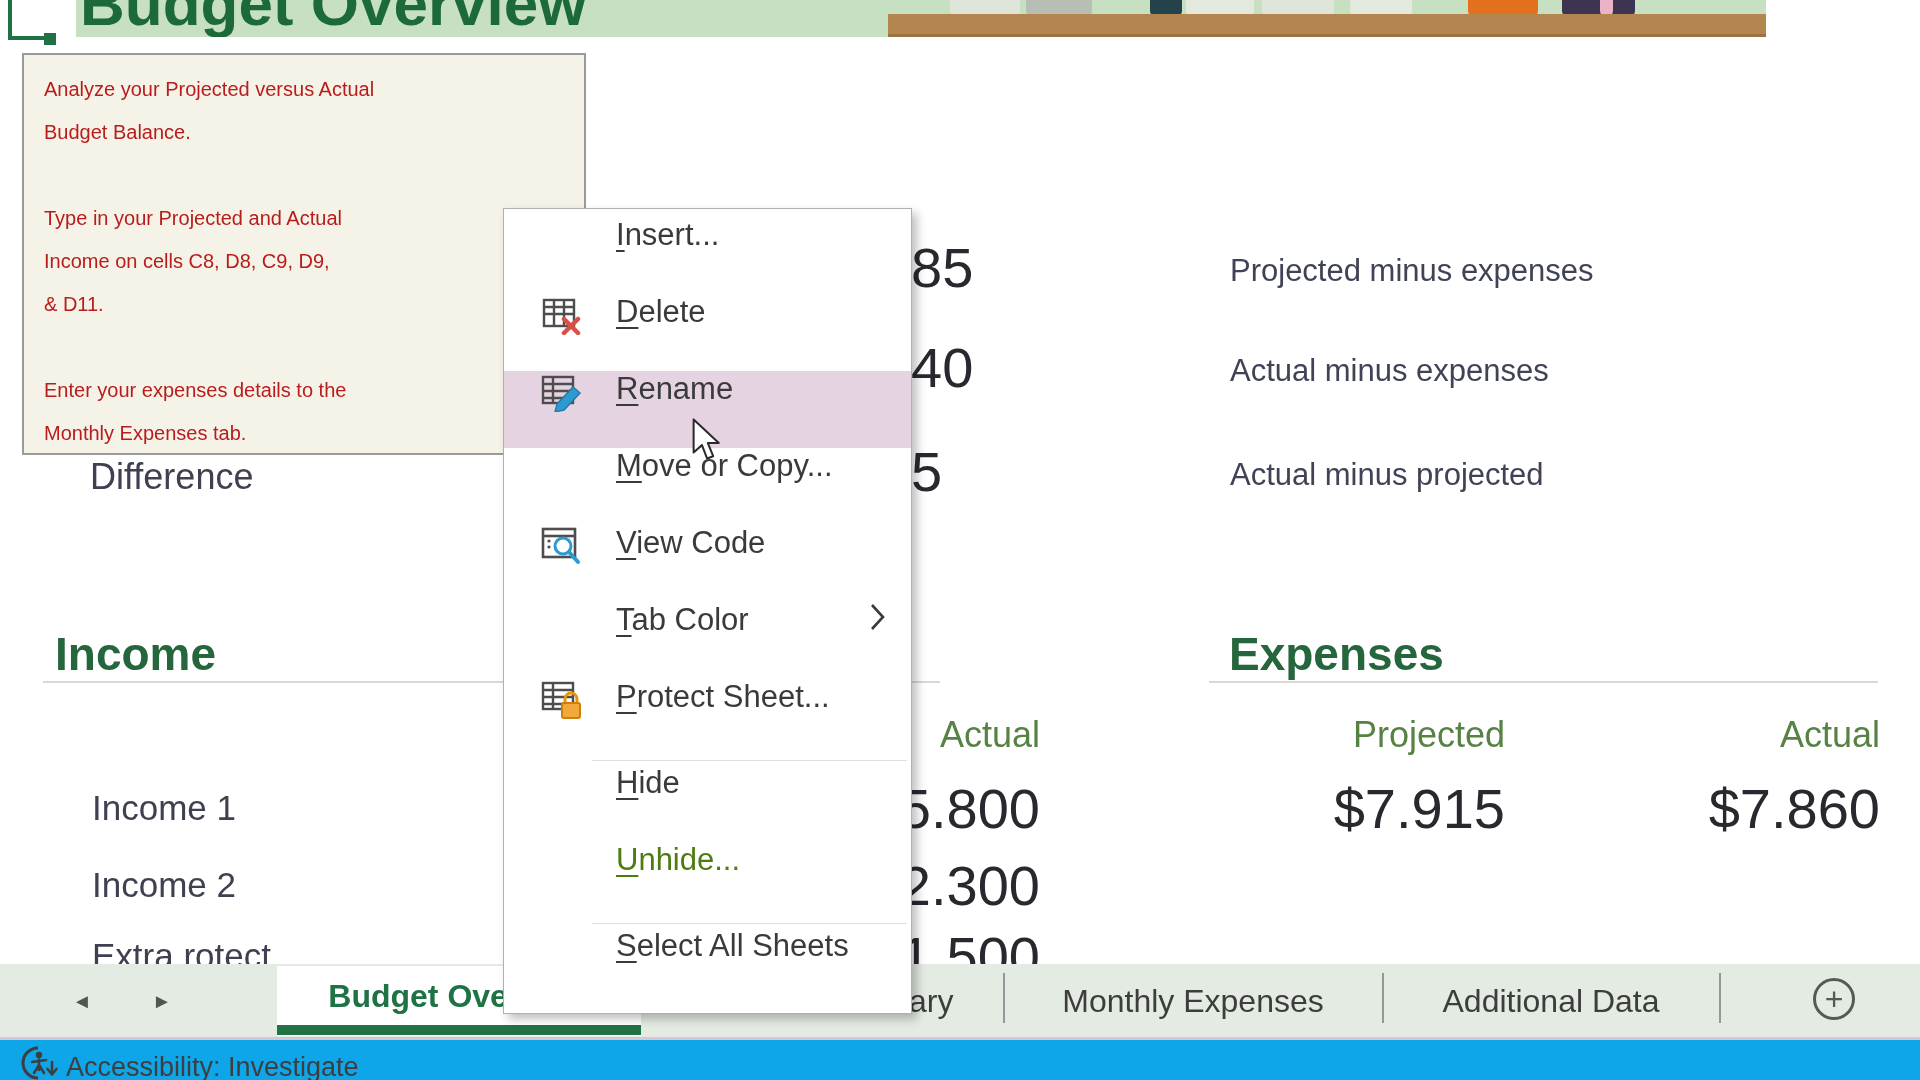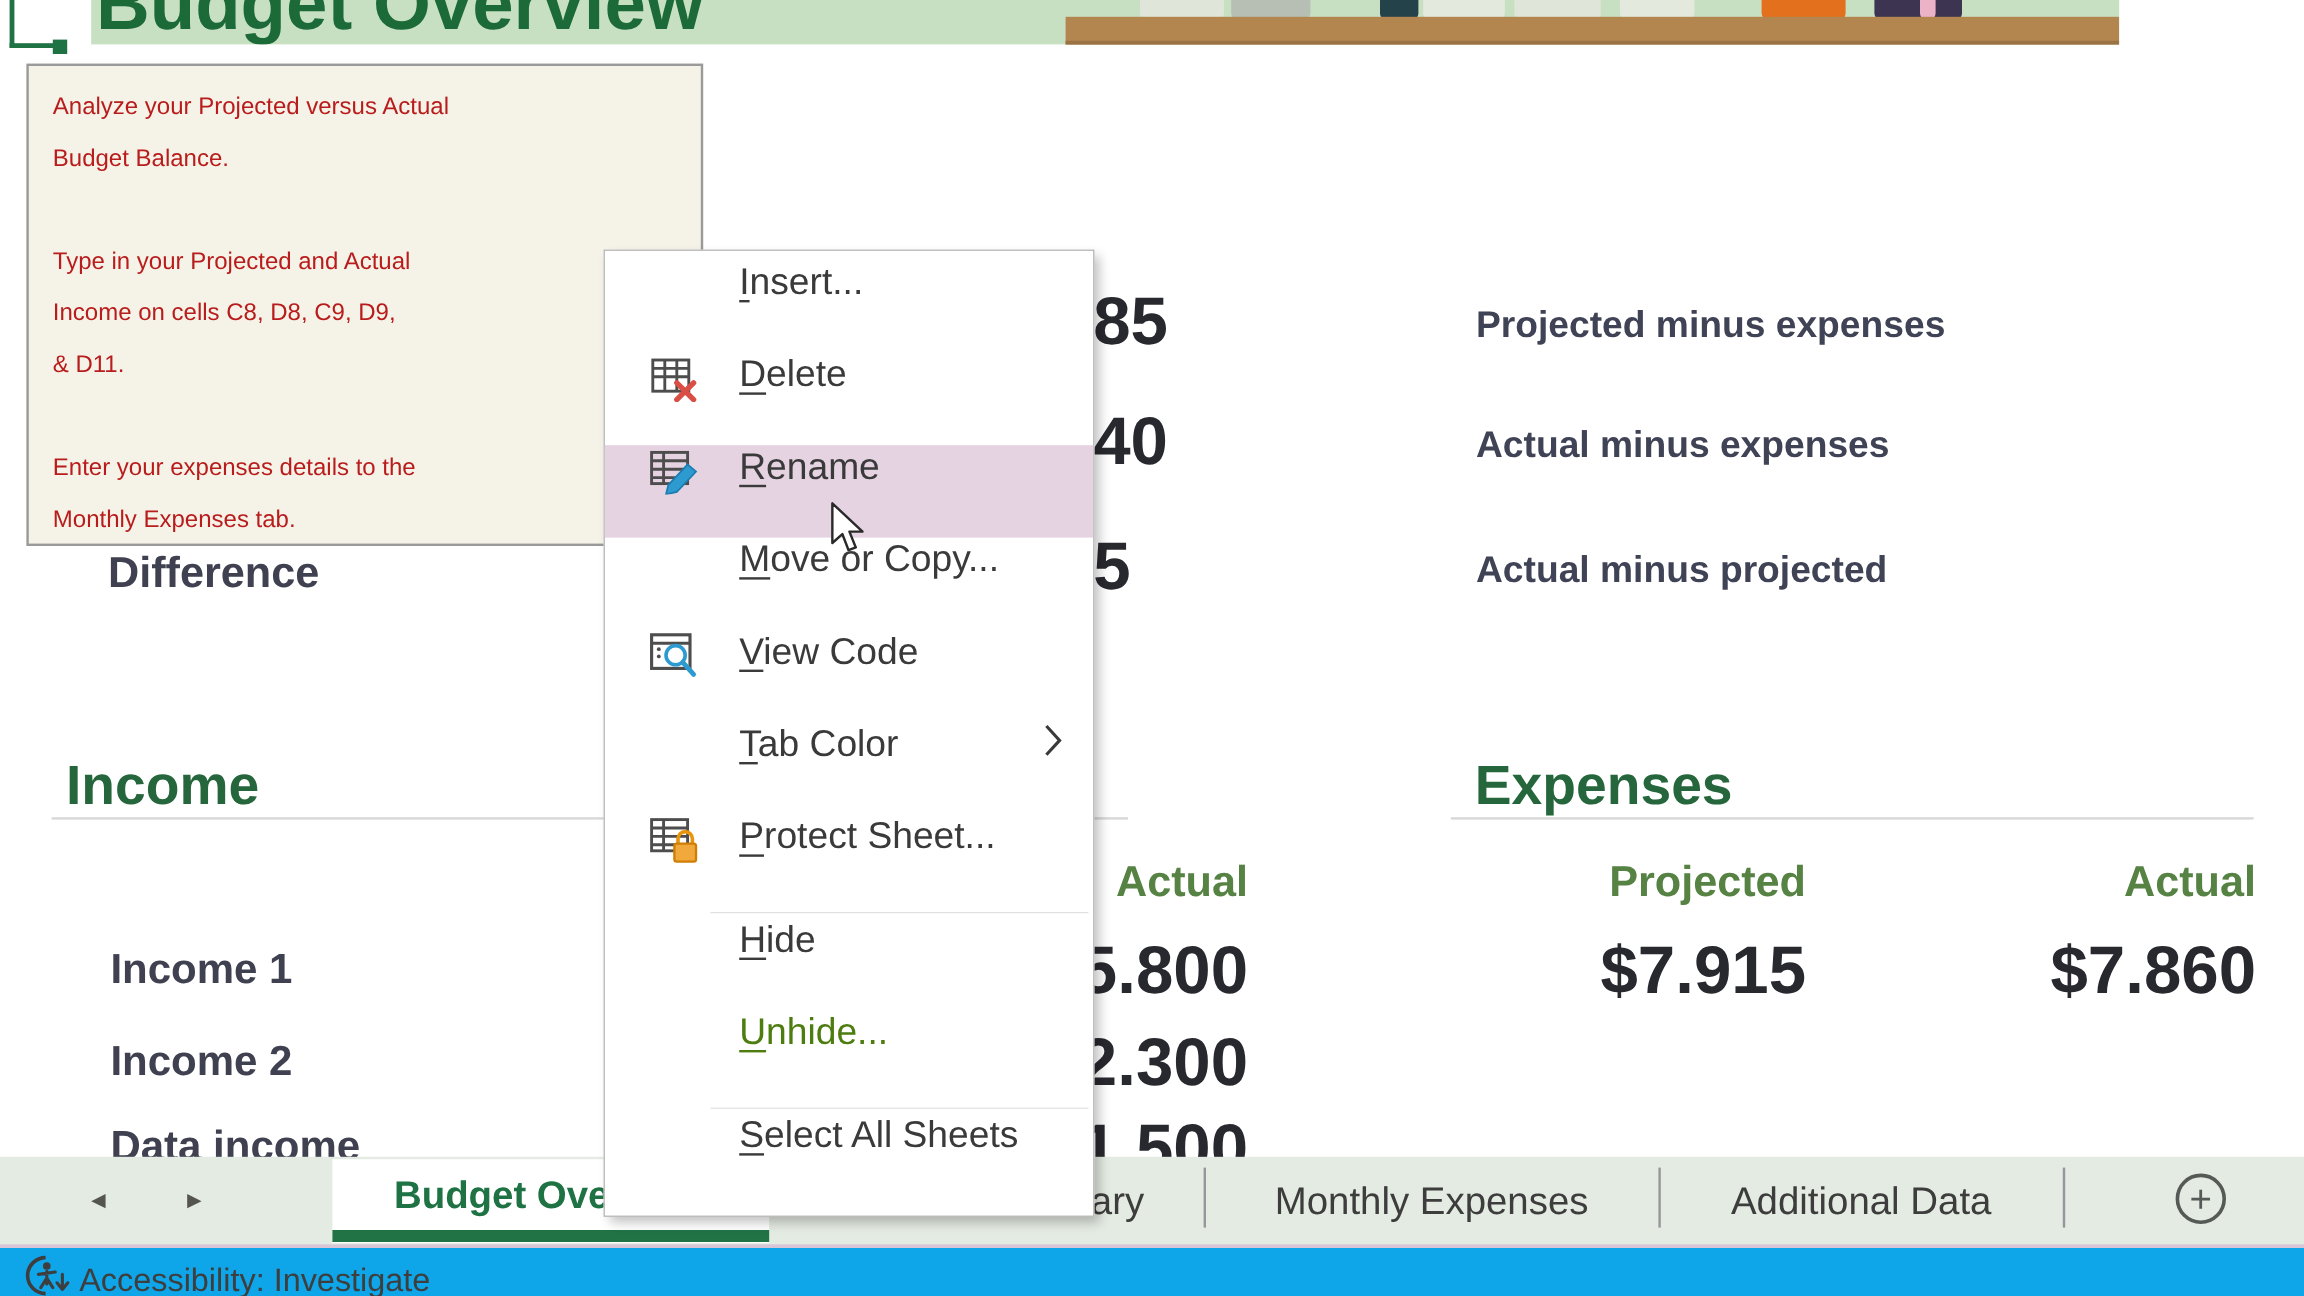--- a/index.html
+++ b/index.html
@@ -1,19 +1,19 @@
 <!DOCTYPE html>
 <html><head>
 <meta charset="utf-8">
 <style>
   * { margin:0; padding:0; box-sizing:border-box; }
   html,body { width:1920px; height:1080px; overflow:hidden; }
   body { font-family:"Liberation Sans","DejaVu Sans",sans-serif; background:#ffffff; position:relative; }
   .abs { position:absolute; }
-  .vcenter { transform:translateY(-50%); white-space:nowrap;font-weight:bold; }
+  .vcenter { transform:translateY(-50%); white-space:nowrap; }
 
   
   #banner { left:76px; top:0; width:1690px; height:37px; background:#c8e0c2; overflow:hidden; z-index:1; }
   #page-title { position:absolute; left:4px; top:-32px; font-size:62px; font-weight:bold; color:#1d6a39; white-space:nowrap; }
   #shelf-illustration { position:absolute; right:0; top:0; width:878px; height:37px; }
   #shelf-board { position:absolute; left:0; top:14px; width:100%; height:24px; background:#b3854f; border-bottom:4px solid #9a7243; }
   .shelf-obj { position:absolute; top:0; height:17px; border-radius:0 0 6px 6px; }
 
   
   .sel-mark { background:#1f7244; z-index:2; }
@@ -109,21 +109,21 @@
   </div>
 
 <div class="abs section-title vcenter" style="left:55px; top:654px;">Income</div>
 <div class="abs section-rule" style="left:43px; top:681px; width:897px;"></div>
 <div class="abs col-header vcenter" style="left:810px; top:735px; width:230px;">Actual</div>
 <div id="income-rows">
     <div class="abs cell-label vcenter" style="left: 92px; top: 808px;">Income 1</div>
     <div class="abs cell-value num-right vcenter" style="left: 810px; width: 230px; top: 808px;">$5.800</div>
     <div class="abs cell-label vcenter" style="left: 92px; top: 885px;">Income 2</div>
     <div class="abs cell-value num-right vcenter" style="left: 810px; width: 230px; top: 885px;">$2.300</div>
-    <div class="abs cell-label vcenter" style="left: 92px; top: 956px;">Data income</div>
+    <div class="abs cell-label vcenter" style="left: 92px; top: 956px;">Extra rotect</div>
     <div class="abs cell-value num-right vcenter" style="left: 810px; width: 230px; top: 956px;">$1.500</div>
   </div>
 
 <div class="abs section-title vcenter" style="left:1229px; top:654px;">Expenses</div>
 <div class="abs section-rule" style="left:1209px; top:681px; width:669px;"></div>
 <div class="abs col-header vcenter" style="left:1280px; top:735px; width:225px;">Projected</div>
 <div class="abs col-header vcenter" style="left:1655px; top:735px; width:225px;">Actual</div>
 <div class="abs cell-value num-right vcenter" style="left:1280px; top:808px; width:225px;">$7.915</div>
 <div class="abs cell-value num-right vcenter" style="left:1655px; top:808px; width:225px;">$7.860</div>
 

